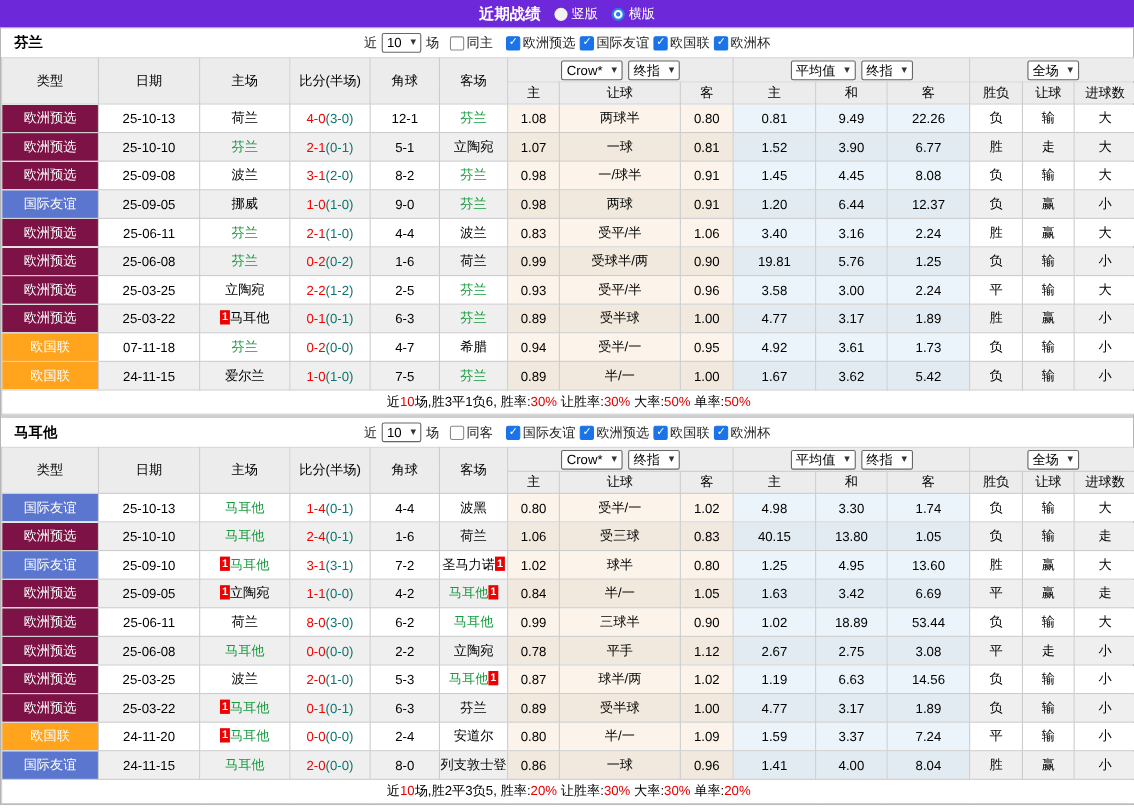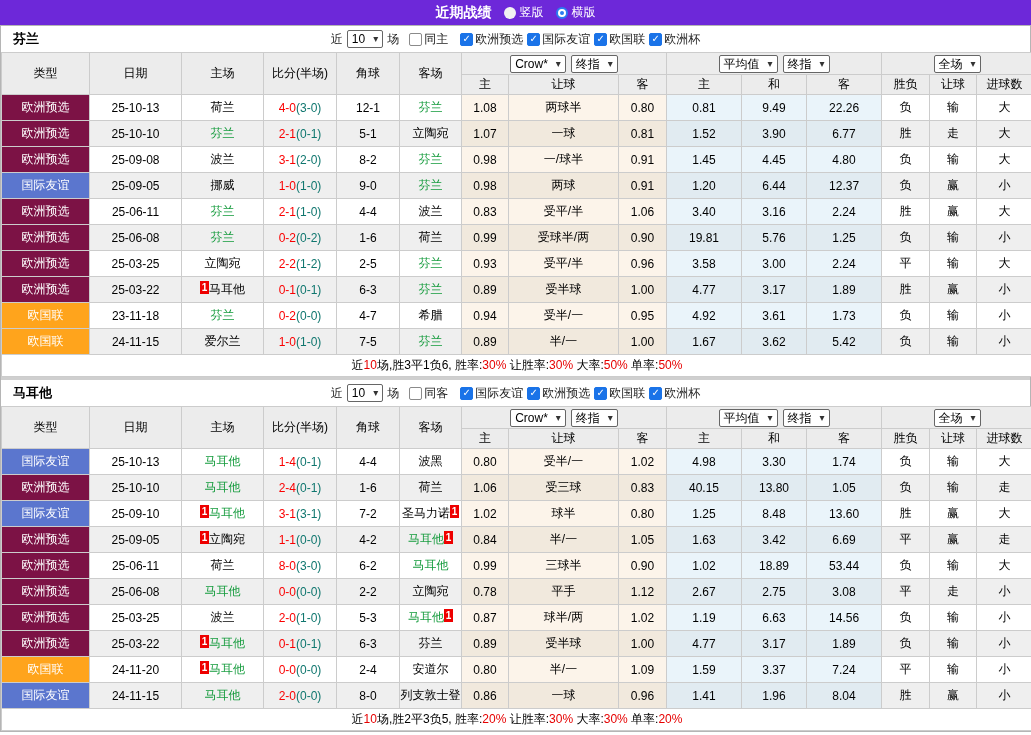--- a/index.html
+++ b/index.html
@@ -210,21 +210,21 @@
             <td>25-09-08</td>
             <td><span>波兰</span></td>
             <td><span class="sc-main">3-1</span><span class="sc-half">(2-0)</span></td>
             <td>8-2</td>
             <td><span class="tg">芬兰</span></td>
             <td class="crow">0.98</td>
             <td class="crow">一/球半</td>
             <td class="crow">0.91</td>
             <td class="avgc">1.45</td>
             <td class="avgc">4.45</td>
-            <td class="avgc">4.80</td>
+            <td class="avgc">8.08</td>
             <td class="res c-blue">负</td>
             <td class="res c-blue">输</td>
             <td class="res c-red">大</td>
           </tr>
           <tr>
             <td class="typec type-friendly">国际友谊</td>
             <td>25-09-05</td>
             <td><span>挪威</span></td>
             <td><span class="sc-main">1-0</span><span class="sc-half">(1-0)</span></td>
             <td>9-0</td>
@@ -302,21 +302,21 @@
             <td class="crow">1.00</td>
             <td class="avgc">4.77</td>
             <td class="avgc">3.17</td>
             <td class="avgc">1.89</td>
             <td class="res c-red">胜</td>
             <td class="res c-red">赢</td>
             <td class="res c-blue">小</td>
           </tr>
           <tr>
             <td class="typec type-nations">欧国联</td>
-            <td>23-11-18</td>
+            <td>07-11-18</td>
             <td><span class="tg">芬兰</span></td>
             <td><span class="sc-main">0-2</span><span class="sc-half">(0-0)</span></td>
             <td>4-7</td>
             <td><span>希腊</span></td>
             <td class="crow">0.94</td>
             <td class="crow">受半/一</td>
             <td class="crow">0.95</td>
             <td class="avgc">4.92</td>
             <td class="avgc">3.61</td>
             <td class="avgc">1.73</td>
@@ -490,21 +490,21 @@
             <td class="typec type-friendly">国际友谊</td>
             <td>25-09-10</td>
             <td><span class="badge">1</span><span class="tg">马耳他</span></td>
             <td><span class="sc-main">3-1</span><span class="sc-half">(3-1)</span></td>
             <td>7-2</td>
             <td><span>圣马力诺</span><span class="badge">1</span></td>
             <td class="crow">1.02</td>
             <td class="crow">球半</td>
             <td class="crow">0.80</td>
             <td class="avgc">1.25</td>
-            <td class="avgc">8.48</td>
+            <td class="avgc">4.95</td>
             <td class="avgc">13.60</td>
             <td class="res c-red">胜</td>
             <td class="res c-red">赢</td>
             <td class="res c-red">大</td>
           </tr>
           <tr>
             <td class="typec type-qual">欧洲预选</td>
             <td>25-09-05</td>
             <td><span class="badge">1</span><span>立陶宛</span></td>
             <td><span class="sc-main">1-1</span><span class="sc-half">(0-0)</span></td>
@@ -609,21 +609,21 @@
             <td class="typec type-friendly">国际友谊</td>
             <td>24-11-15</td>
             <td><span class="tg">马耳他</span></td>
             <td><span class="sc-main">2-0</span><span class="sc-half">(0-0)</span></td>
             <td>8-0</td>
             <td><span>列支敦士登</span></td>
             <td class="crow">0.86</td>
             <td class="crow">一球</td>
             <td class="crow">0.96</td>
             <td class="avgc">1.41</td>
-            <td class="avgc">1.96</td>
+            <td class="avgc">4.00</td>
             <td class="avgc">8.04</td>
             <td class="res c-red">胜</td>
             <td class="res c-red">赢</td>
             <td class="res c-blue">小</td>
           </tr>
         </tbody>
       <tfoot>
         <tr>
             <td colspan="15" class="summary"><span><span>近</span><span class="red">10</span><span>场,胜2平3负5, 胜率:</span><span class="red">20%</span><span> 让胜率:</span><span class="red">30%</span><span> 大率:</span><span class="red">30%</span><span> 单率:</span><span class="red">20%</span></span></td>
           </tr>

